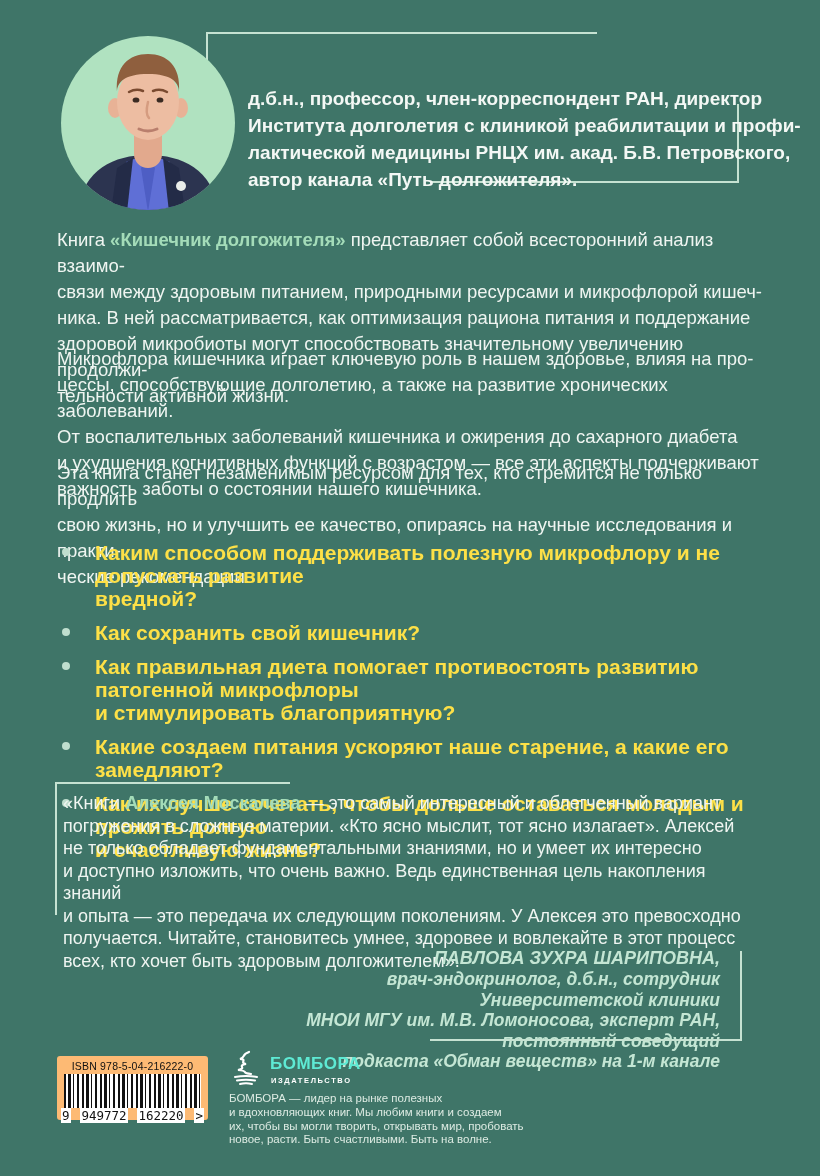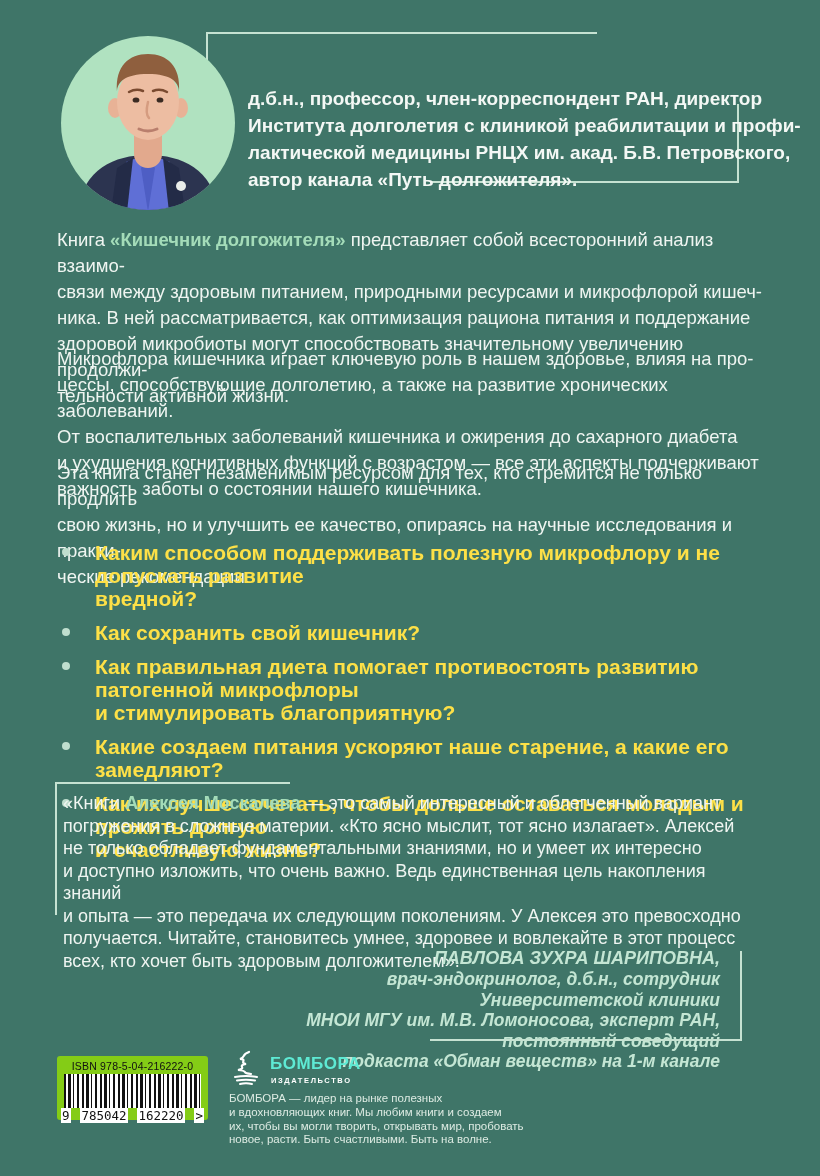--- a/index.html
+++ b/index.html
@@ -46,21 +46,21 @@
 
   
   .quote-text{left:63px;top:792px;width:690px;font-size:18px;line-height:22.5px;
     white-space:pre-line;color:#EFF5F1;}
   .attribution{left:220px;top:948px;width:500px;text-align:right;
     font-style:italic;font-weight:bold;color:#C4E6D4;}
   .attr-name{font-size:18px;line-height:21px;}
   .attr-details{font-size:17.5px;line-height:20.5px;white-space:pre-line;}
 
   
-  .barcode-box{left:57px;top:1056px;width:151px;height:64px;background:#84cc16;
+  .barcode-box{left:57px;top:1056px;width:151px;height:64px;background:#fdba74;
     border-radius:3px;color:#111;}
   .isbn{margin-top:4px;text-align:center;font-size:10.5px;letter-spacing:.2px;}
   .bars{margin:2px 7px 0 7px;height:34px;
     background:repeating-linear-gradient(90deg,#111 0 2px,#fff 2px 4px,#111 4px 7px,
       #fff 7px 9px,#111 9px 10px,#fff 10px 13px,#111 13px 15px,#fff 15px 18px);}
   .digits{display:flex;justify-content:space-between;align-items:center;
     margin:0 4px 0 4px;font-family:"DejaVu Sans Mono",monospace;font-size:12.5px;}
   .digits span{background:#fff;padding:0 1px;}
 
   .logo-icon{left:229px;top:1050px;width:34px;height:36px;}
@@ -172,21 +172,21 @@
 МНОИ МГУ им. М.В. Ломоносова, эксперт РАН, постоянный соведущий
 подкаста «Обман веществ» на 1-м канале</div>
   </div>
   <div class="bracket bracket-attr"></div>
 
   <div class="abs barcode-box">
     <div class="isbn">ISBN 978-5-04-216222-0</div>
     <div class="bars"></div>
     <div class="digits">
       <span>9</span>
-      <span>785042</span>
+      <span>949772</span>
       <span>162220</span>
       <span>&gt;</span>
     </div>
   </div>
 
   <div class="abs logo-icon">
     <svg width="34" height="36" viewBox="0 0 34 36">
       <path d="M20 2 C12 5 17 7 11 9 C19 9 10 13 17 14 C7 16 19 18 9 20 C21 21 11 23 22 24" stroke="#FFFFFF" stroke-width="2.2" fill="none" stroke-linecap="round"></path>
       <path d="M6 27 Q17 25 28 27" stroke="#FFFFFF" stroke-width="2" fill="none" stroke-linecap="round"></path>
       <path d="M8 30.5 Q17 28.8 26 30.5" stroke="#FFFFFF" stroke-width="2" fill="none" stroke-linecap="round"></path>

